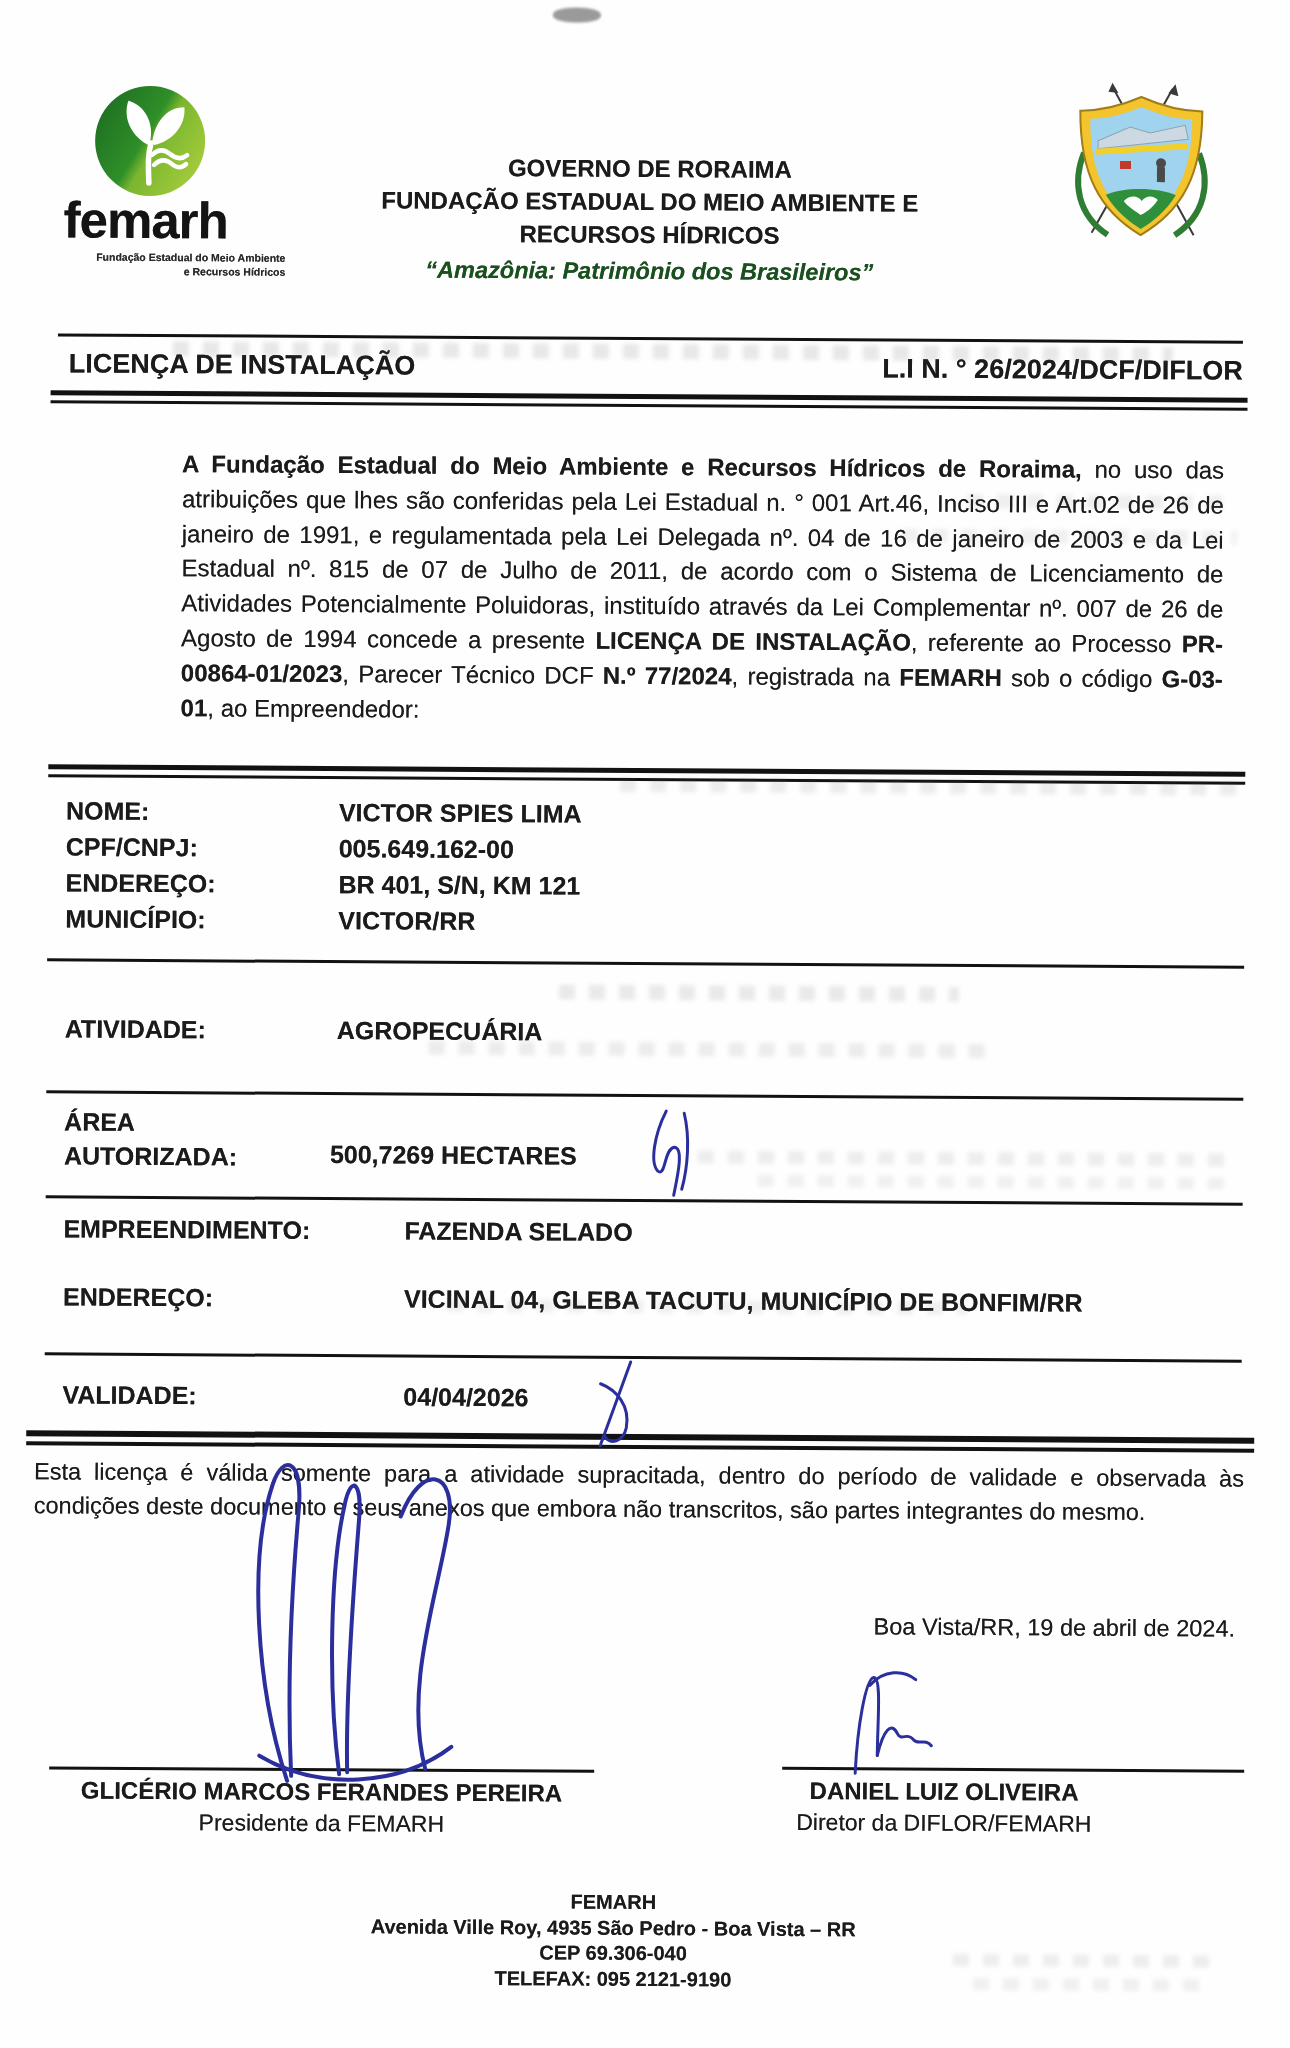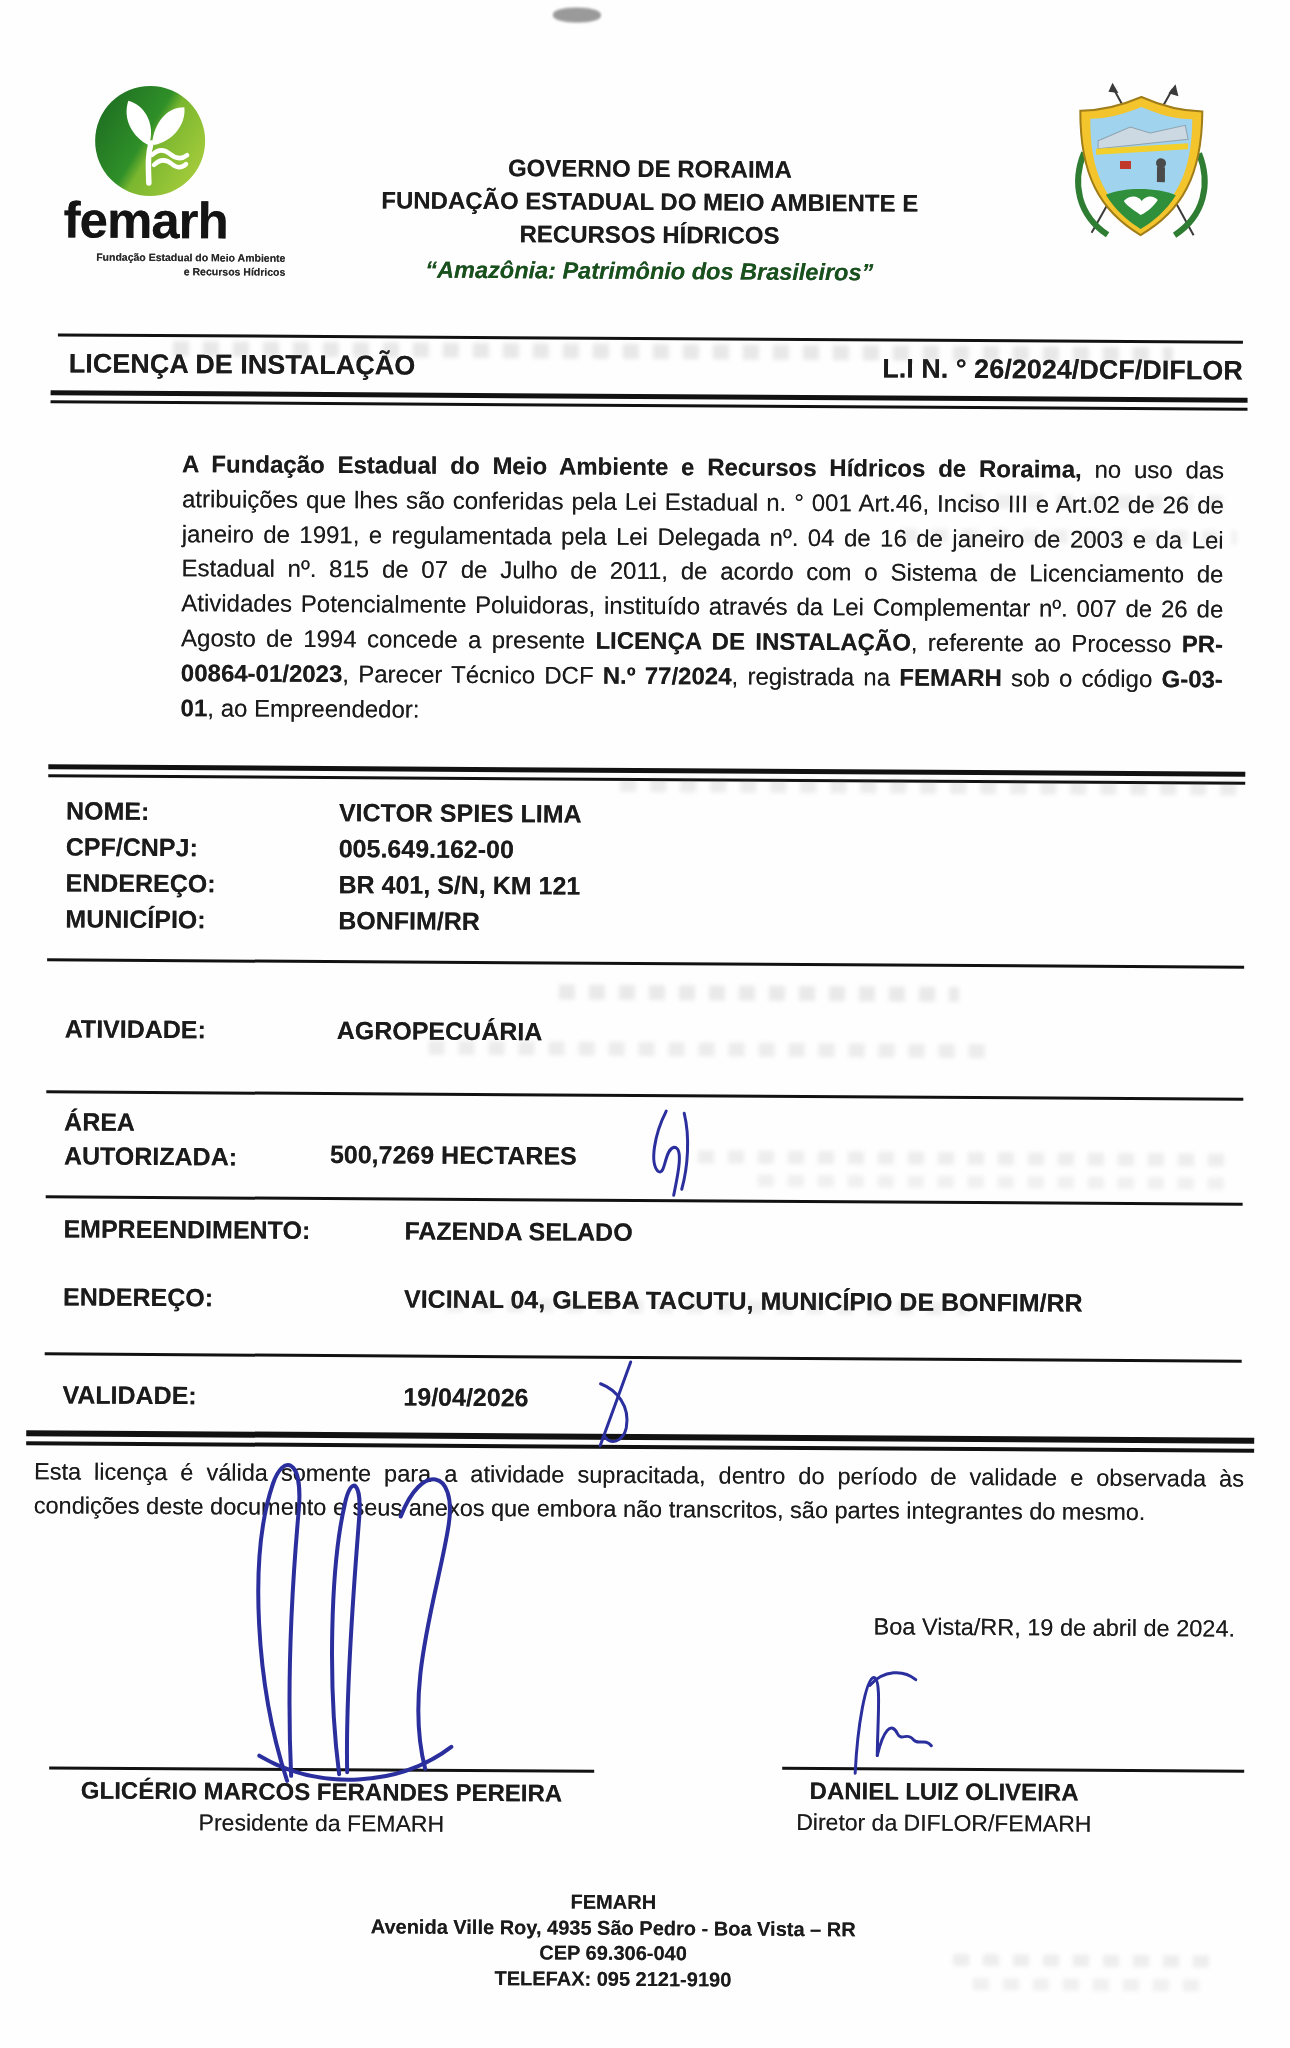--- a/index.html
+++ b/index.html
@@ -118,21 +118,21 @@
     <div class="frow" style="left:66px;top:836px;">
       <span class="flabel" style="width:266px;">CPF/CNPJ:</span>
       <span>005.649.162-00</span>
     </div>
     <div class="frow" style="left:66px;top:872px;">
       <span class="flabel" style="width:266px;">ENDEREÇO:</span>
       <span>BR 401, S/N, KM 121</span>
     </div>
     <div class="frow" style="left:66px;top:908px;">
       <span class="flabel" style="width:266px;">MUNICÍPIO:</span>
-      <span>BONFIM/RR</span>
+      <span>VICTOR/RR</span>
     </div>
 
     <div class="rule" style="left:48px;top:962px;width:1197px;"></div>
 
     <div class="frow" style="left:66px;top:1018px;">
       <span class="flabel" style="width:266px;">ATIVIDADE:</span>
       <span>AGROPECUÁRIA</span>
     </div>
 
     <div class="rule" style="left:48px;top:1094px;width:1197px;"></div>
@@ -157,21 +157,21 @@
     </div>
     <div class="frow" style="left:66px;top:1286px;">
       <span class="flabel" style="width:334px;">ENDEREÇO:</span>
       <span>VICINAL 04, GLEBA TACUTU, MUNICÍPIO DE BONFIM/RR</span>
     </div>
 
     <div class="rule" style="left:48px;top:1356px;width:1197px;"></div>
 
     <div class="frow" style="left:66px;top:1384px;">
       <span class="flabel" style="width:334px;">VALIDADE:</span>
-      <span>19/04/2026</span>
+      <span>04/04/2026</span>
     </div>
     <div class="ink" style="left:588px;top:1356px;">
       <svg width="66" height="98" viewBox="0 0 66 98">
         <path d="M46,6 L16,90" stroke="var(--ink-blue)" stroke-width="3" fill="none" stroke-linecap="round"></path>
         <path d="M16,28 C32,34 46,50 42,72 C39,86 26,90 20,80" stroke="var(--ink-blue)" stroke-width="3" fill="none" stroke-linecap="round"></path>
       </svg>
     </div>
 
     <div class="double-rule heavy" style="left:30px;top:1434px;width:1228px;"></div>
 

